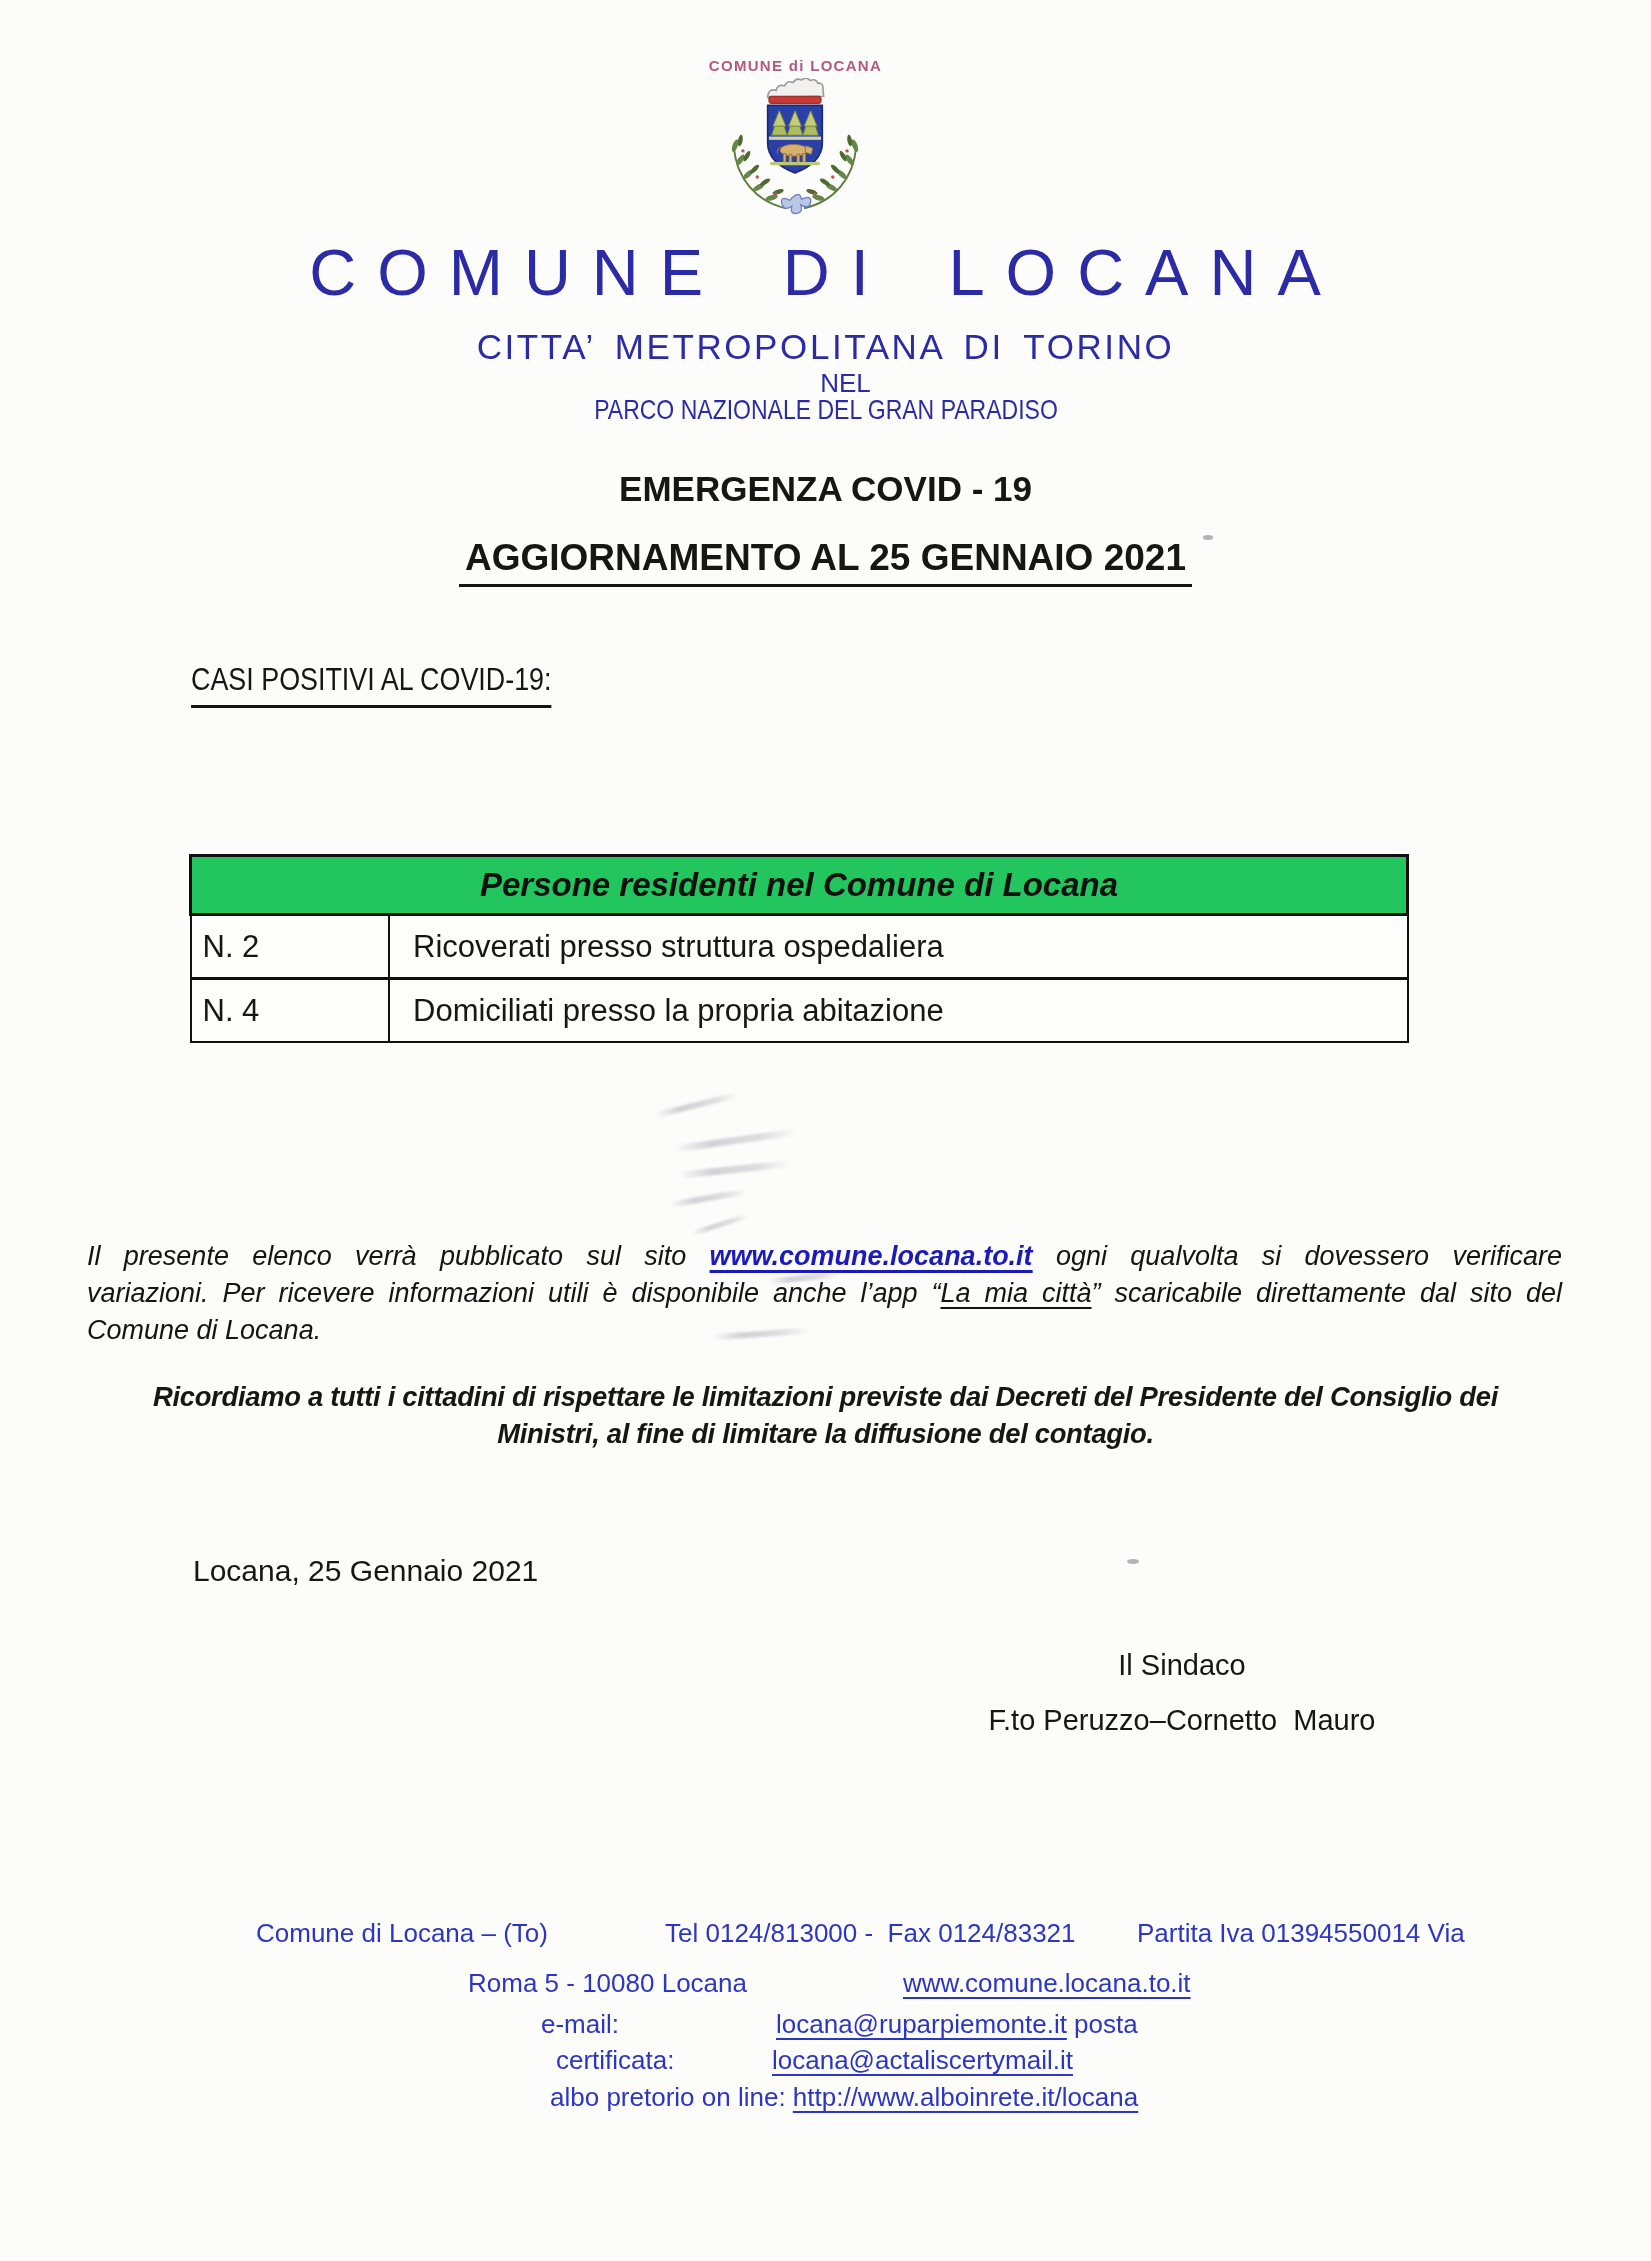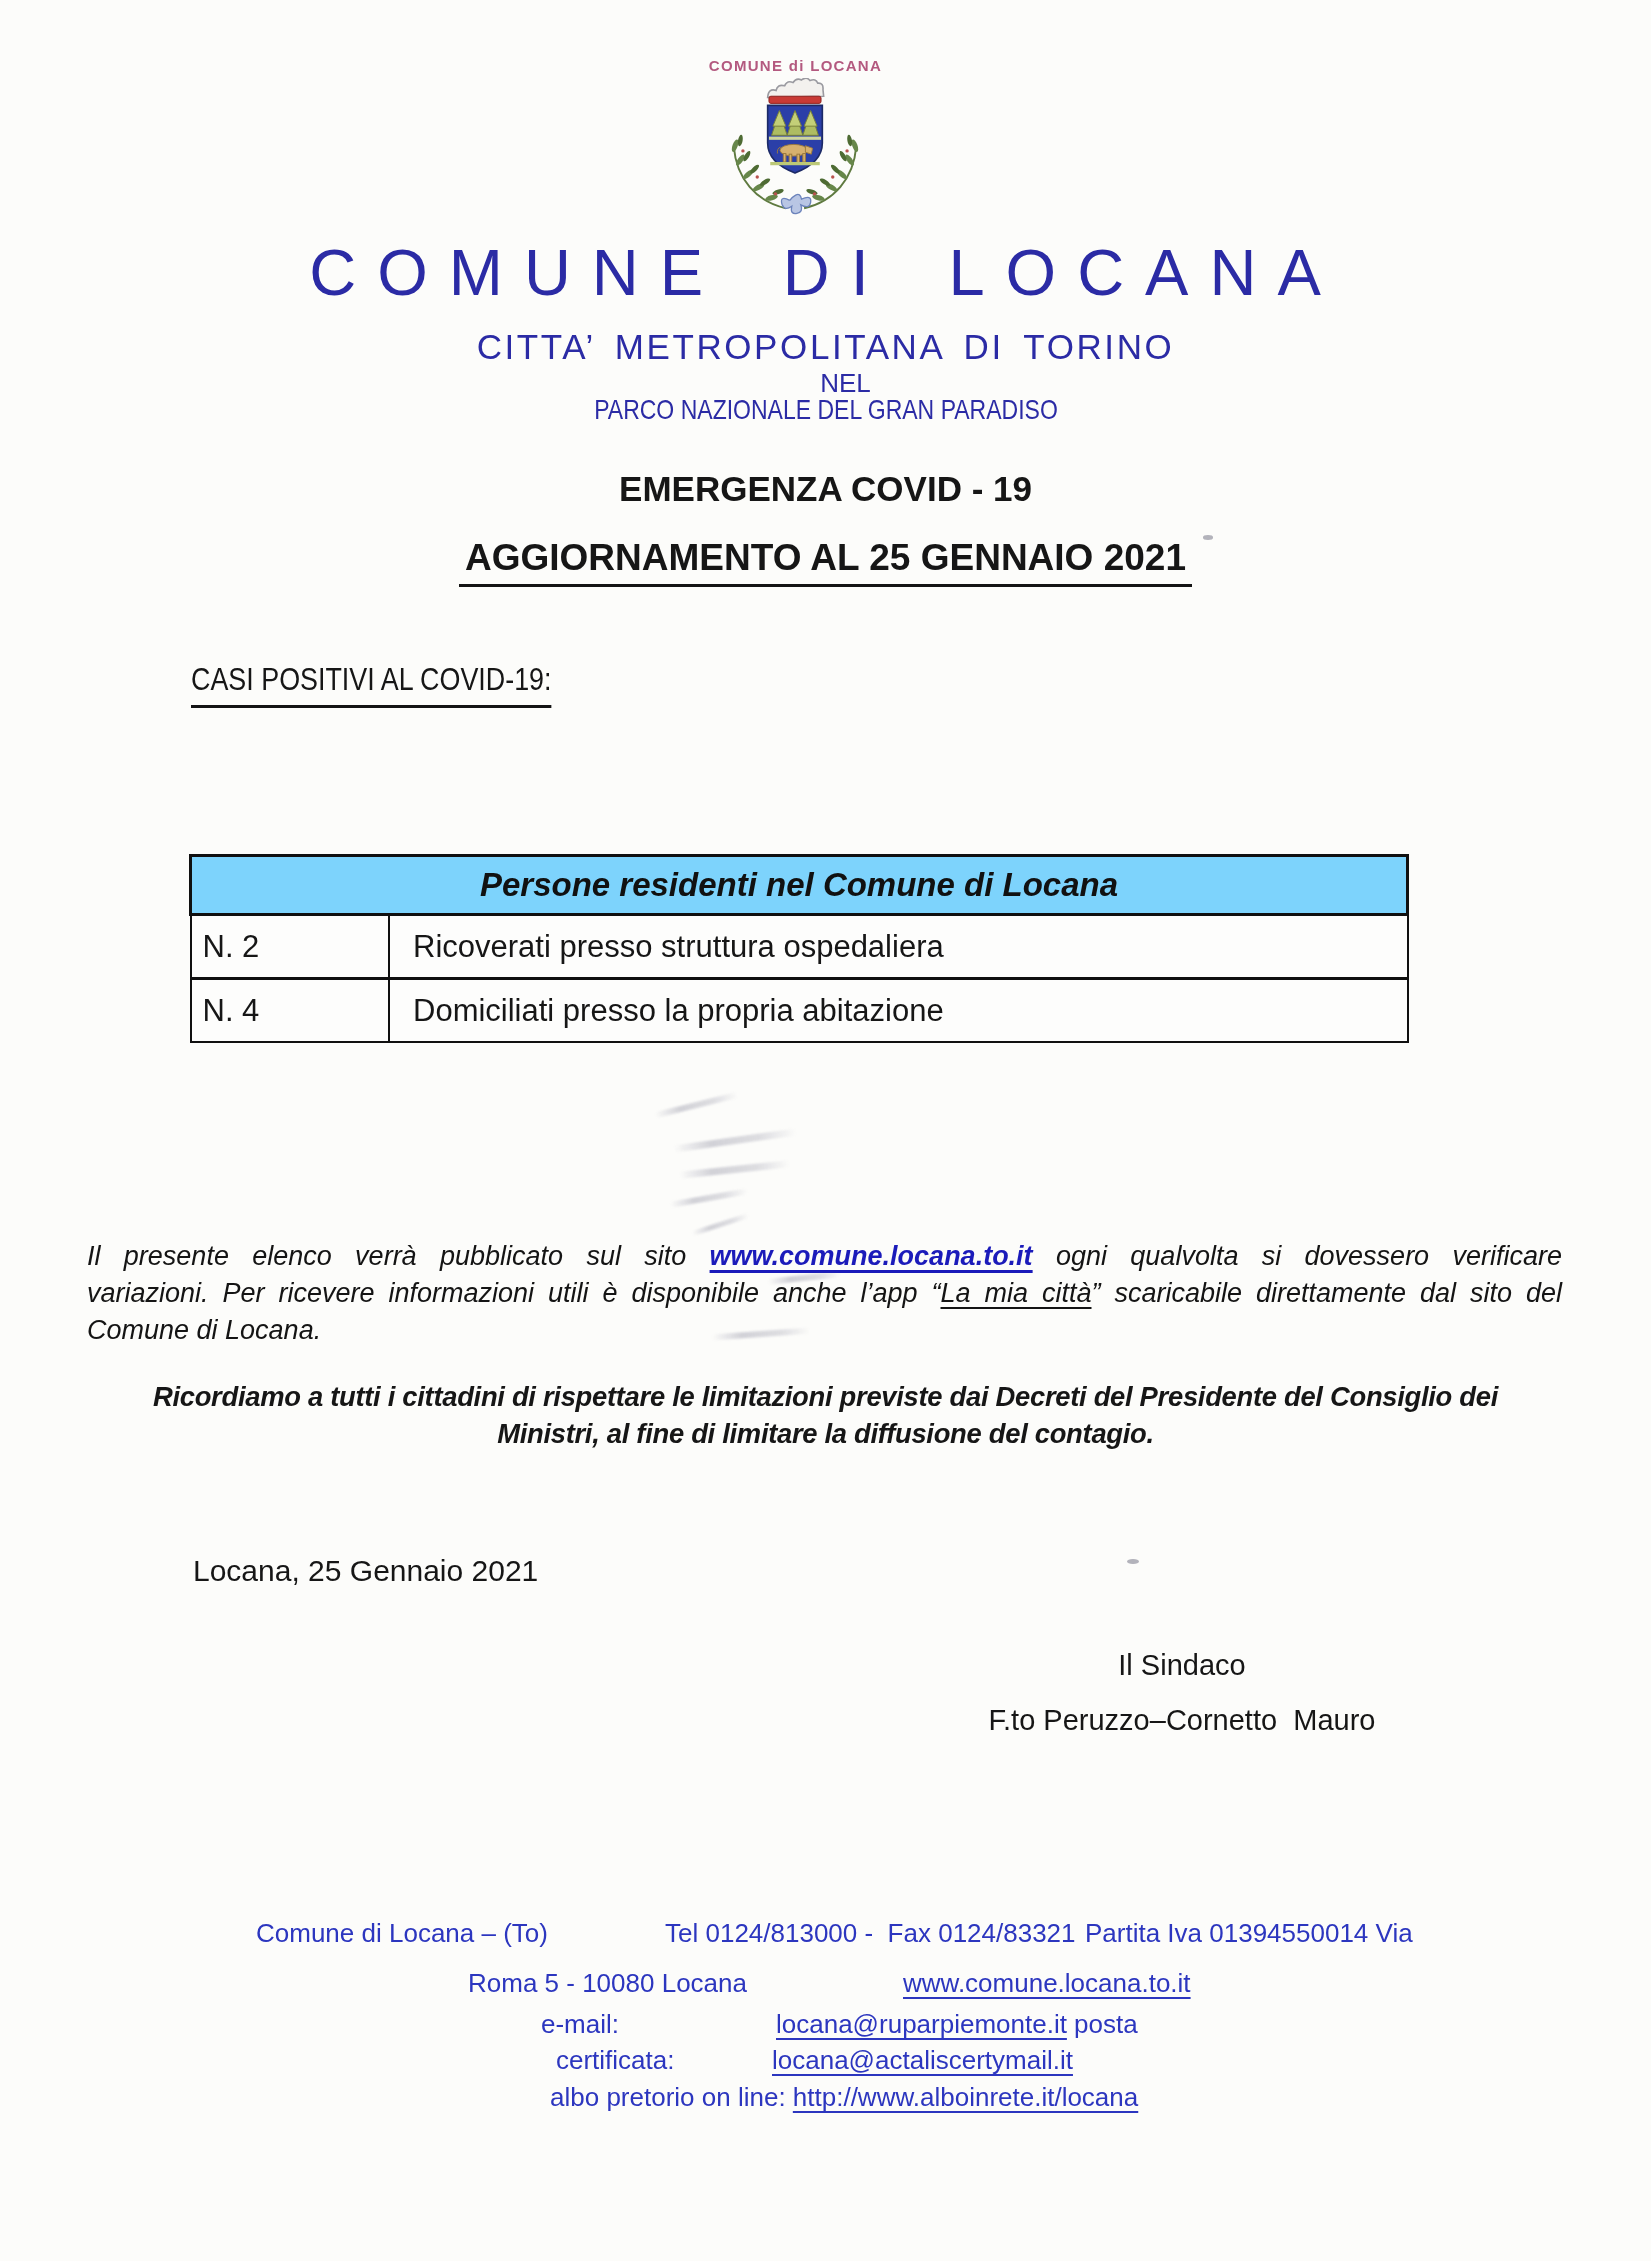--- a/index.html
+++ b/index.html
@@ -50,21 +50,21 @@
     top:748px; left:189px; font-size:28px; font-weight:bold;
     letter-spacing:-0.3px; white-space:nowrap;
   }
 
   
   .covid-table {
     position:absolute; left:189px; top:854px; width:1220px;
     border-collapse:collapse; table-layout:fixed;
   }
   .covid-table th {
-    height:54px; background:#7dd3fc; font-size:33px; font-style:italic; font-weight:bold;
+    height:54px; background:#22c55e; font-size:33px; font-style:italic; font-weight:bold;
     border:3.3px solid #101010; text-align:center; color:#111;
   }
   .covid-table td {
     font-size:31px; border:2.6px solid #101010; border-top-width:3.3px;
     height:59px; vertical-align:middle; background:#fdfdfc;
   }
   .covid-table td.c1 { padding-left:11px; }
   .covid-table td.c2 { padding-left:23.5px; }
 
   
@@ -224,21 +224,21 @@
     <div>Ricordiamo a tutti i cittadini di rispettare le limitazioni previste dai Decreti del Presidente del Consiglio dei</div>
     <div>Ministri, al fine di limitare la diffusione del contagio.</div>
   </div>
 
   <div class="abs dateline nowrap">Locana, 25 Gennaio 2021</div>
   <div class="abs sig sig-role">Il Sindaco</div>
   <div class="abs sig sig-name pre">F.to Peruzzo–Cornetto  Mauro</div>
 
   <span class="f" style="top:1918px; left:256px;">Comune di Locana – (To)</span>
   <span class="f" style="top:1918px; left:665px;">Tel 0124/813000 -  Fax 0124/83321</span>
-  <span class="f" style="top:1918px; left:1085px;">Partita Iva 01394550014 Via</span>
+  <span class="f" style="top:1918px; left:1137px;">Partita Iva 01394550014 Via</span>
 
   <span class="f" style="top:1968px; left:468px;">Roma 5 - 10080 Locana</span>
   <a class="f fu" style="top:1968px; left:903px;">www.comune.locana.to.it</a>
 
   <span class="f" style="top:2009px; left:541px;">e-mail:</span>
   <span class="f" style="top:2009px; left:776px;"><a class="fu" style="color:#2c36bf">locana@ruparpiemonte.it</a><span> posta</span></span>
 
   <span class="f" style="top:2045px; left:556px;">certificata:</span>
   <a class="f fu" style="top:2045px; left:772px;">locana@actaliscertymail.it</a>
 

